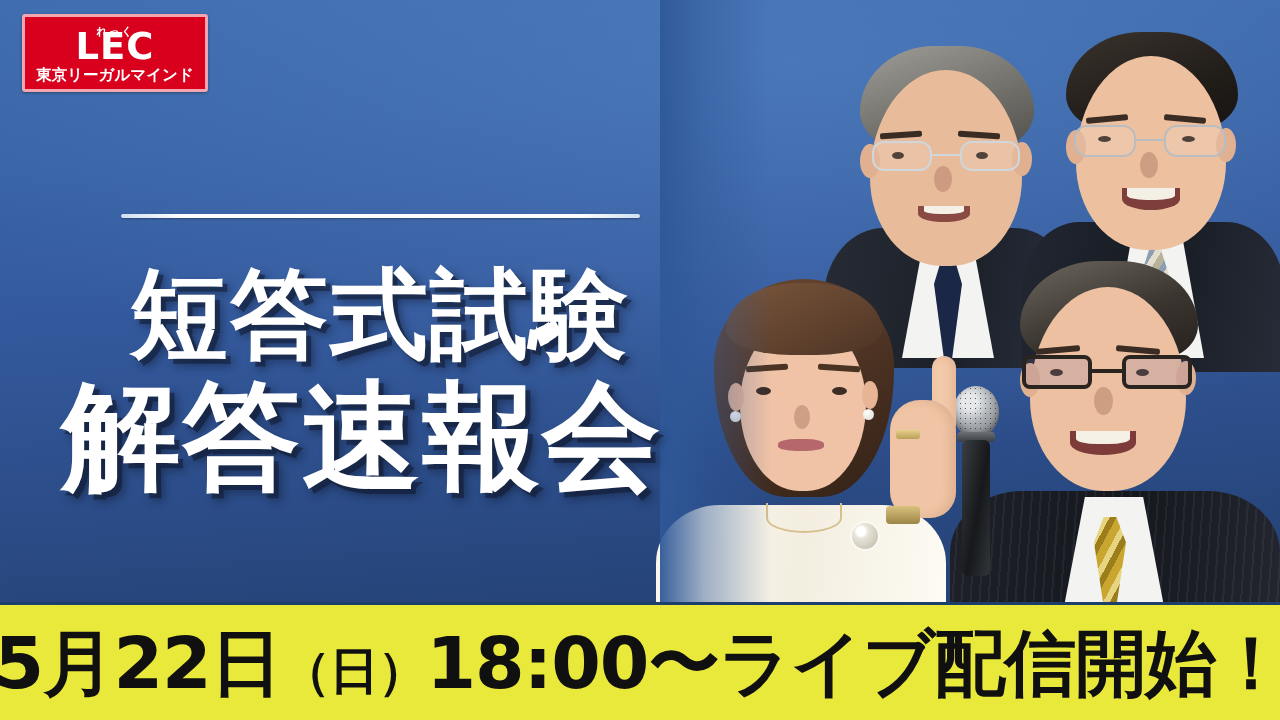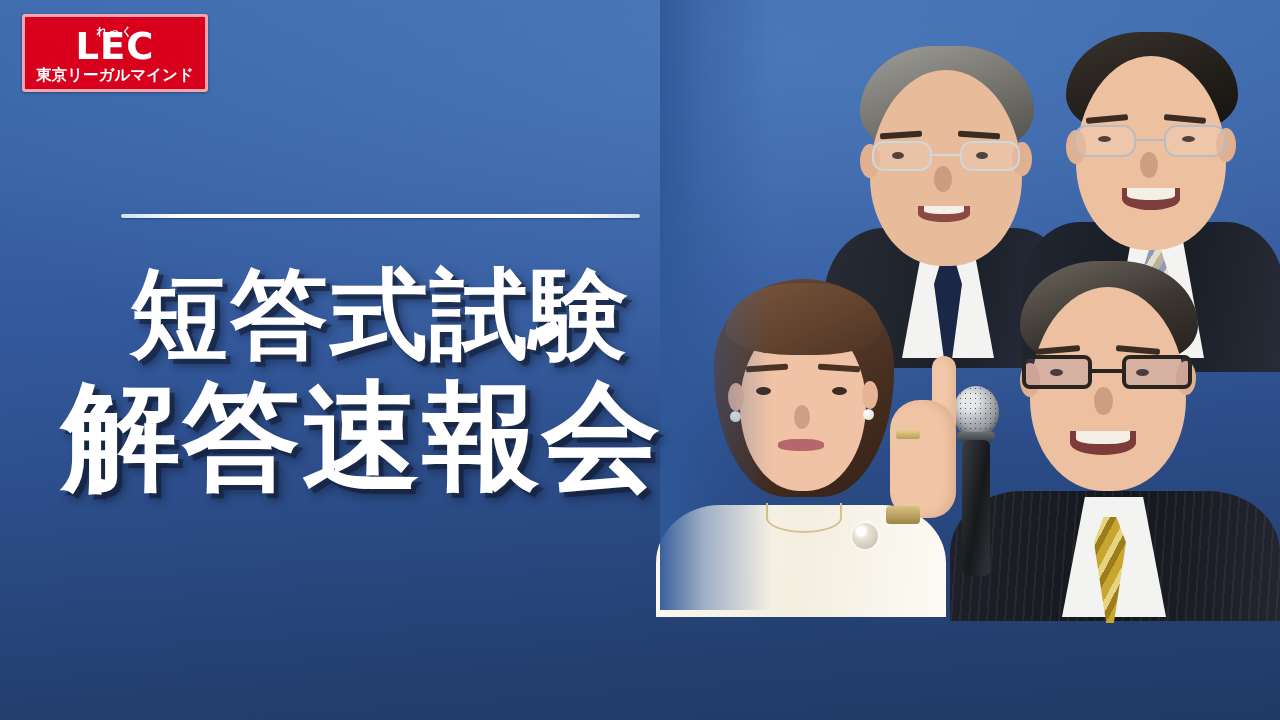--- a/index.html
+++ b/index.html
@@ -370,14 +370,17 @@
     <div class="ring"></div>
     <div class="watch"></div>
 
     <div class="photo-fade"></div>
   </div>
 
   <div class="kicker-rule"></div>
   <div class="h-line h2">解答速報会</div>
   <div class="h-line h1">短答式試験</div>
 
+  <div class="banner">
+    <div class="banner-text"><span>5月22日</span><span class="sm">（日）</span><span>18:00</span><span>〜</span><span>ライブ配信開始！</span></div>
+  </div>
 
 </div>
 
 </body></html>

